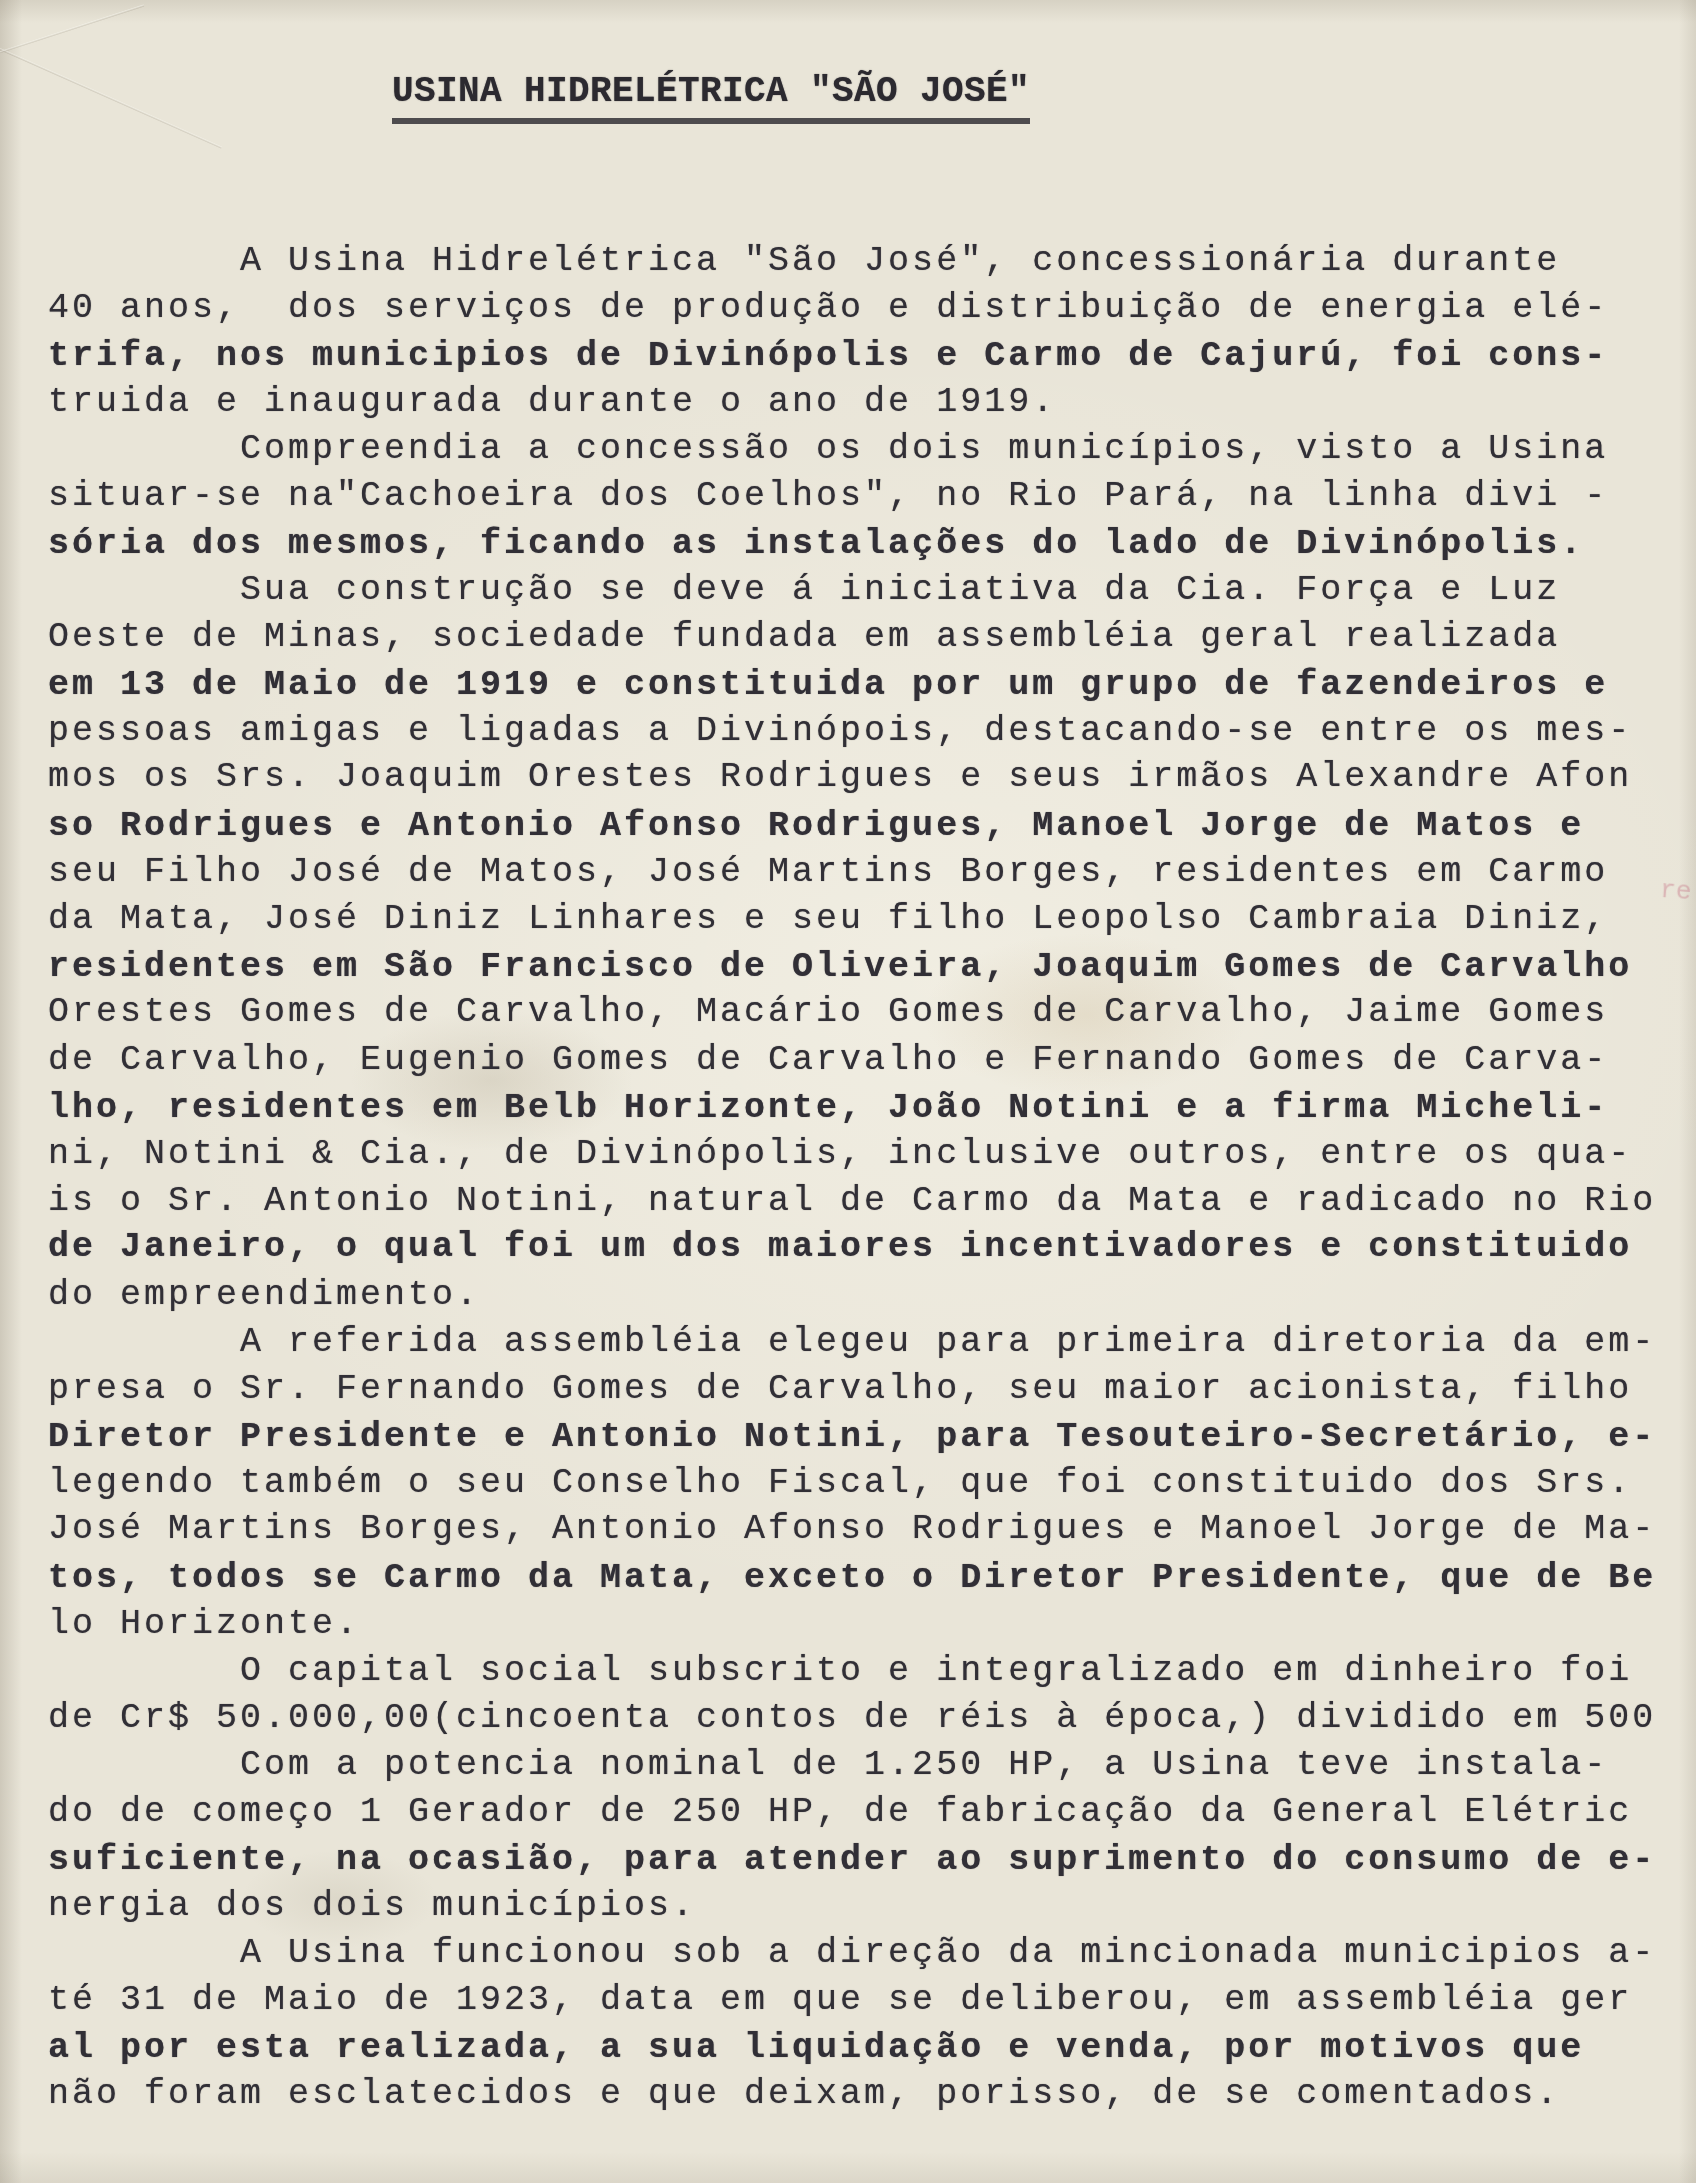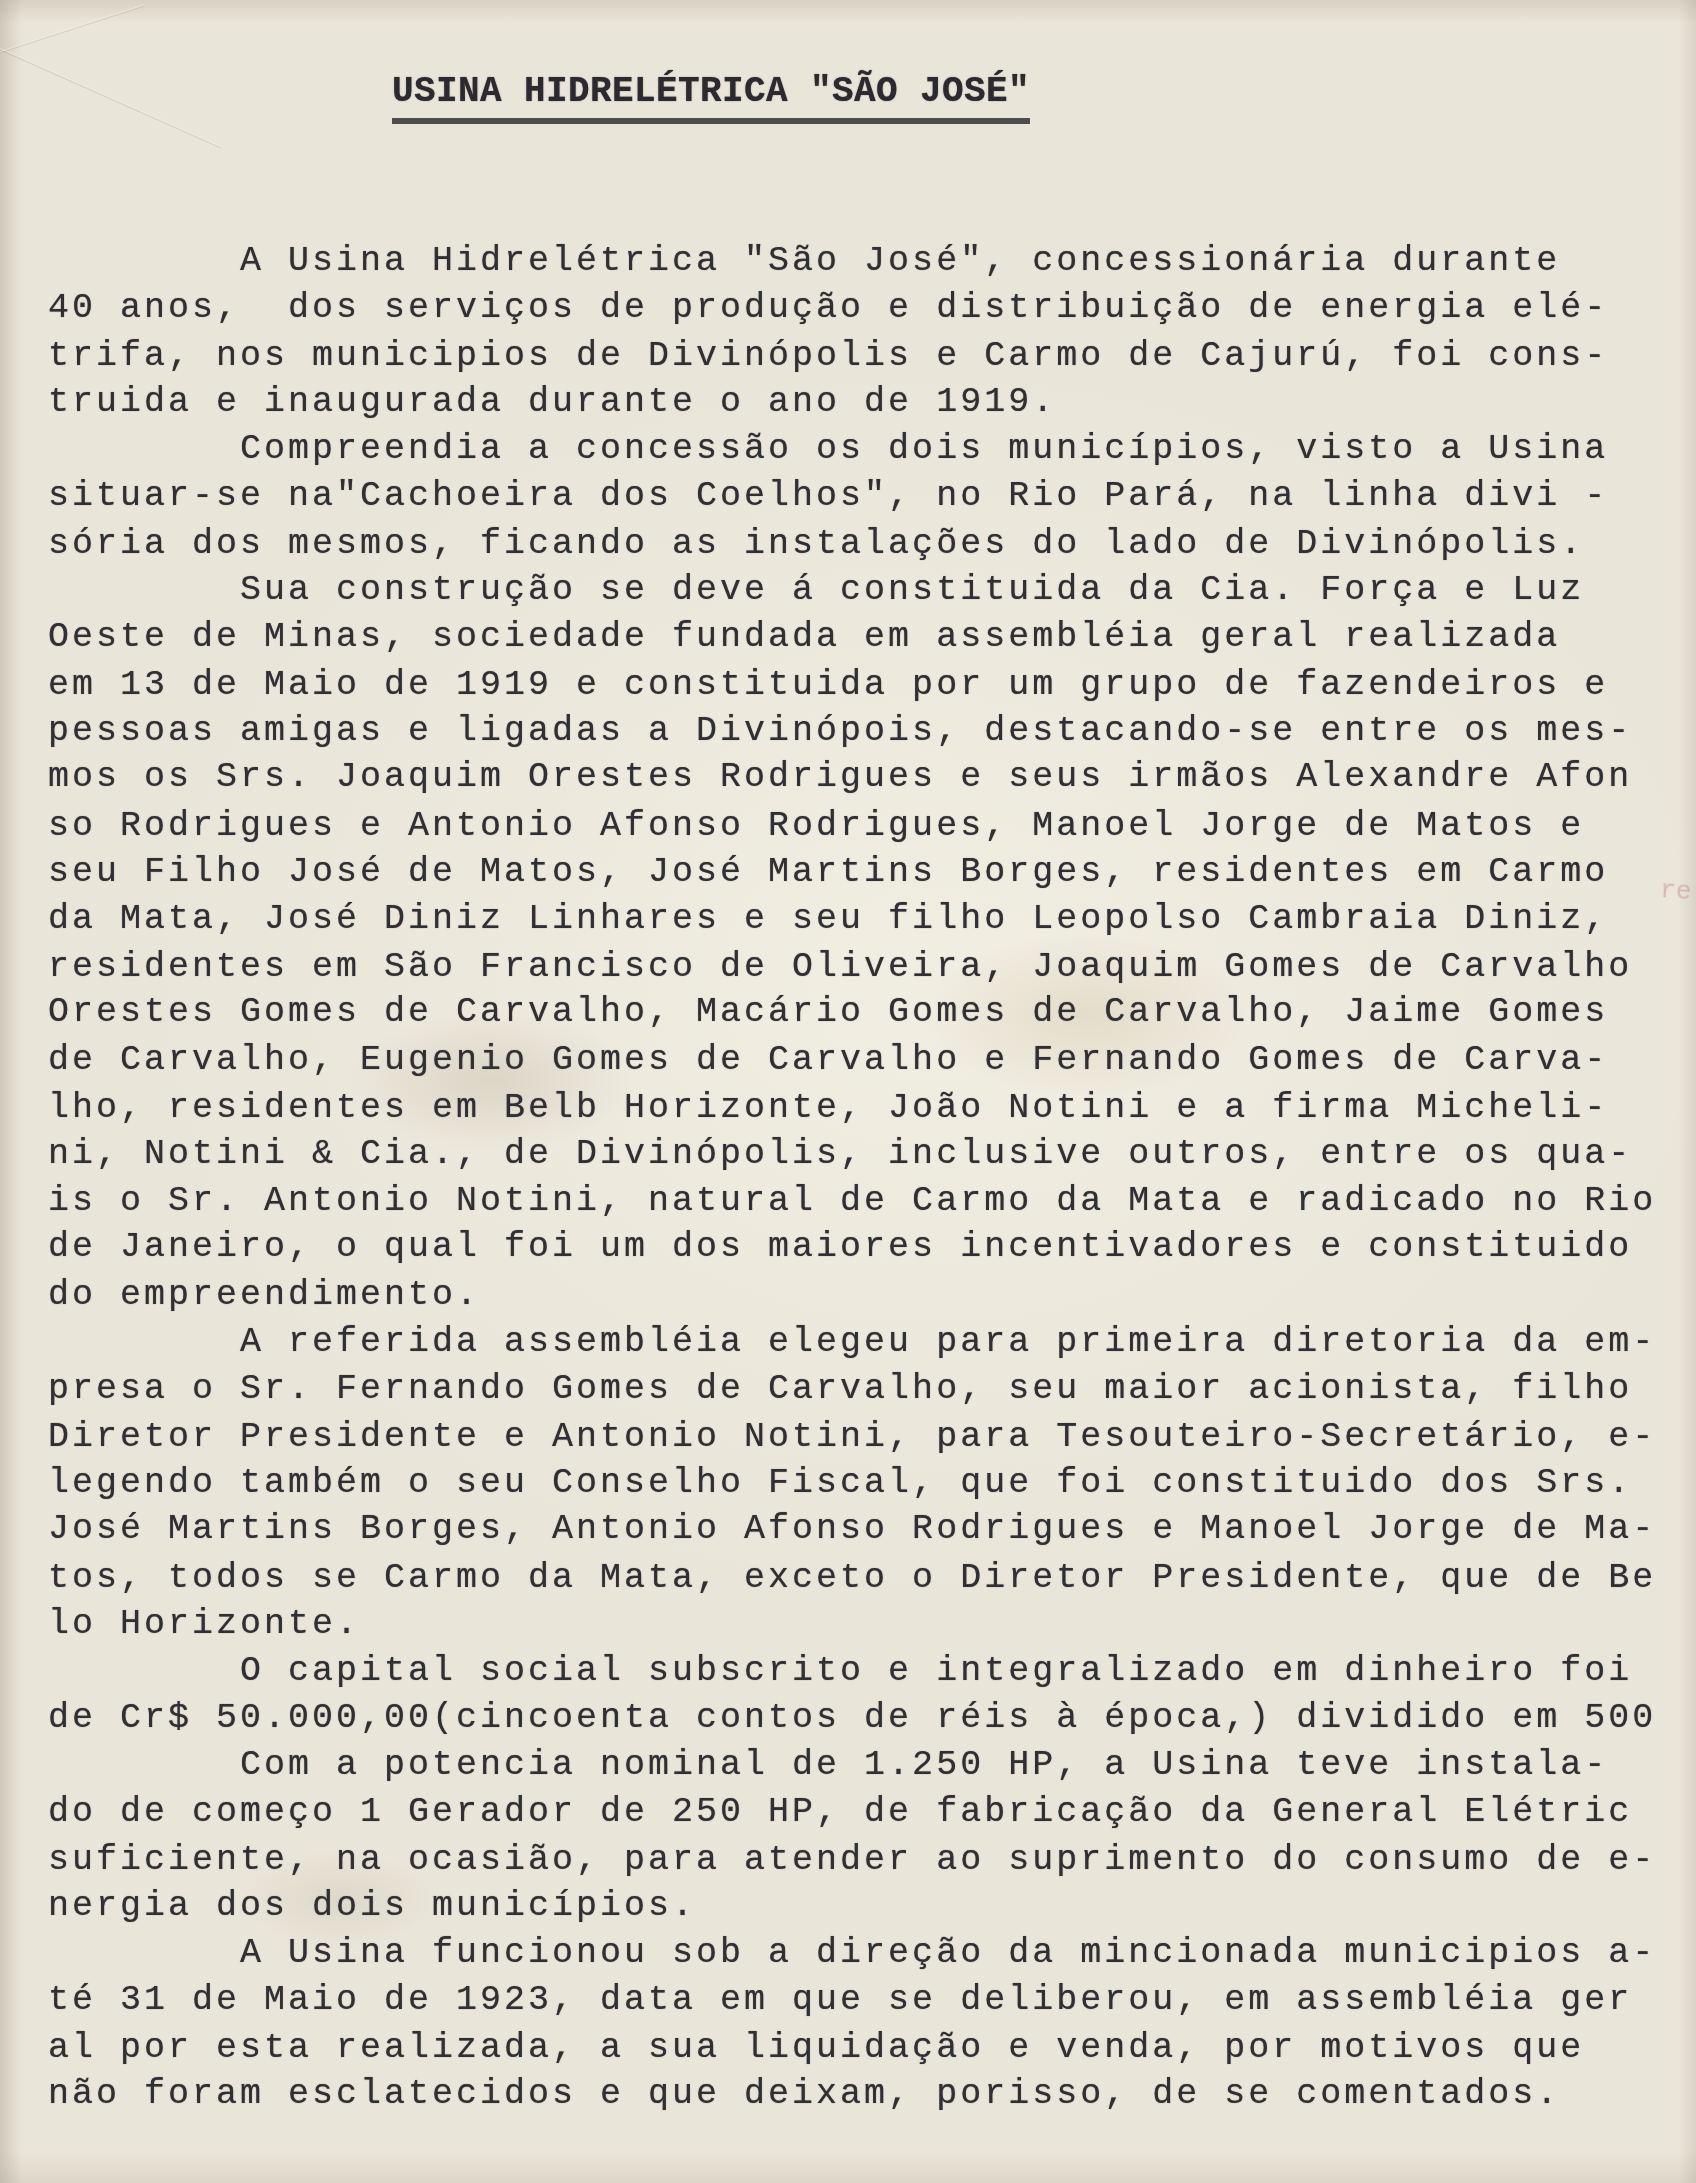--- a/index.html
+++ b/index.html
@@ -48,21 +48,21 @@
     color: #312f36;
   }
   .line {
     white-space: pre;
     font-size: 35px;
     line-height: 47px;
     height: 47px;
     letter-spacing: 3px;
     text-shadow: 0 0 1px rgba(42,40,46,0.62);
   }
-  .line:nth-child(3n) { transform: translateY(0.8px); }
+  .line:nth-child(3n) { transform: translateY(0.8px); font-weight: bold; }
   .line:nth-child(5n) { transform: translateY(-0.8px) }
   .paragraph { margin: 0; }
   .margin-mark {
     position: absolute;
     right: 4.7px; top: 876px;
     font-size: 26.4px;
     color: rgba(195,105,125,0.38);
     transform: rotate(4deg);
     filter: blur(0.4px);
   }
@@ -82,21 +82,21 @@
       <div class="line">40 anos,  dos serviços de produção e distribuição de energia elé-</div>
       <div class="line">trifa, nos municipios de Divinópolis e Carmo de Cajurú, foi cons-</div>
       <div class="line">truida e inaugurada durante o ano de 1919.</div>
     </div>
     <div class="paragraph">
       <div class="line">        Compreendia a concessão os dois municípios, visto a Usina</div>
       <div class="line">situar-se na"Cachoeira dos Coelhos", no Rio Pará, na linha divi -</div>
       <div class="line">sória dos mesmos, ficando as instalações do lado de Divinópolis.</div>
     </div>
     <div class="paragraph">
-      <div class="line">        Sua construção se deve á constituida da Cia. Força e Luz</div>
+      <div class="line">        Sua construção se deve á iniciativa da Cia. Força e Luz</div>
       <div class="line">Oeste de Minas, sociedade fundada em assembléia geral realizada</div>
       <div class="line">em 13 de Maio de 1919 e constituida por um grupo de fazendeiros e</div>
       <div class="line">pessoas amigas e ligadas a Divinópois, destacando-se entre os mes-</div>
       <div class="line">mos os Srs. Joaquim Orestes Rodrigues e seus irmãos Alexandre Afon</div>
       <div class="line">so Rodrigues e Antonio Afonso Rodrigues, Manoel Jorge de Matos e</div>
       <div class="line">seu Filho José de Matos, José Martins Borges, residentes em Carmo</div>
       <div class="line">da Mata, José Diniz Linhares e seu filho Leopolso Cambraia Diniz,</div>
       <div class="line">residentes em São Francisco de Oliveira, Joaquim Gomes de Carvalho</div>
       <div class="line">Orestes Gomes de Carvalho, Macário Gomes de Carvalho, Jaime Gomes</div>
       <div class="line">de Carvalho, Eugenio Gomes de Carvalho e Fernando Gomes de Carva-</div>

